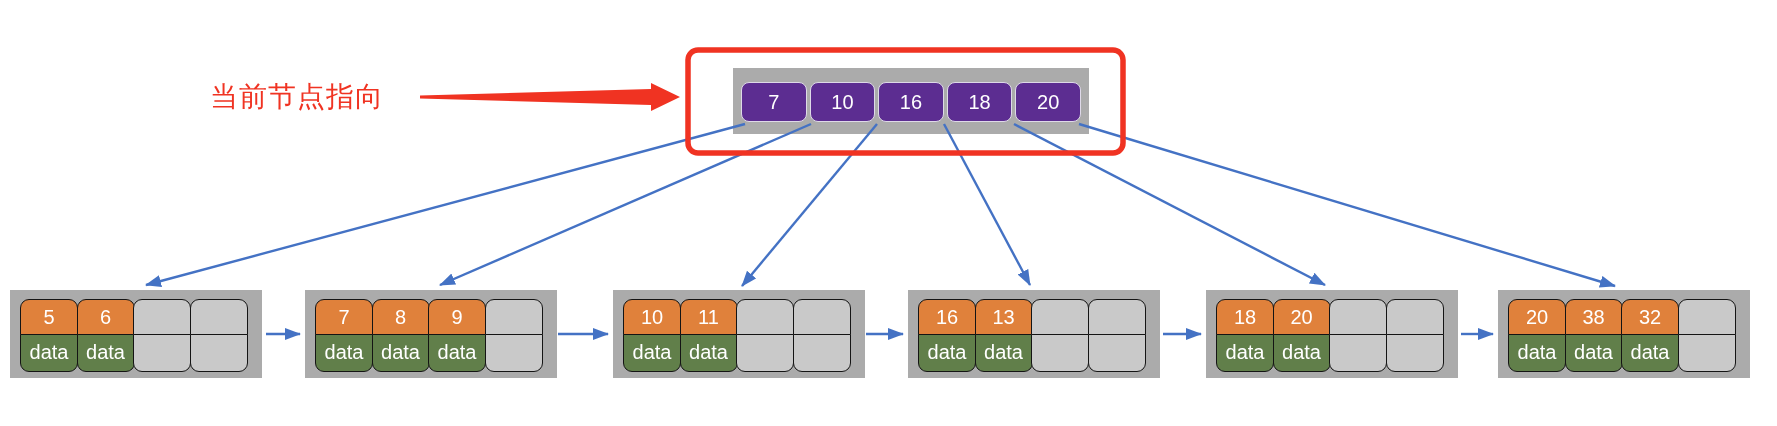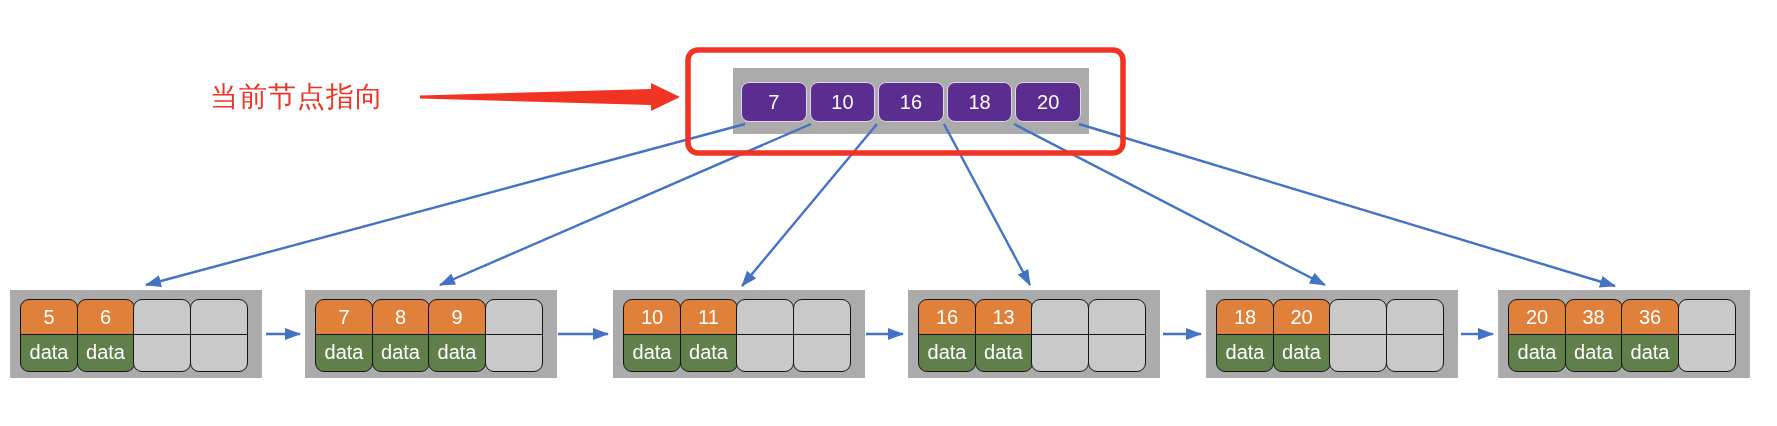--- a/index.html
+++ b/index.html
@@ -152,21 +152,21 @@
       <div class="leaf" style="left: 1498px;">
         <div class="col">
           <div class="cell key">20</div>
           <div class="cell datac">data</div>
         </div>
         <div class="col">
           <div class="cell key">38</div>
           <div class="cell datac">data</div>
         </div>
         <div class="col">
-          <div class="cell key">36</div>
+          <div class="cell key">32</div>
           <div class="cell datac">data</div>
         </div>
         <div class="col">
           <div class="cell key empty"></div>
           <div class="cell datac empty"></div>
         </div>
       </div>
     </div>
 
   <svg class="arrows" width="1777" height="426" viewBox="0 0 1777 426">

